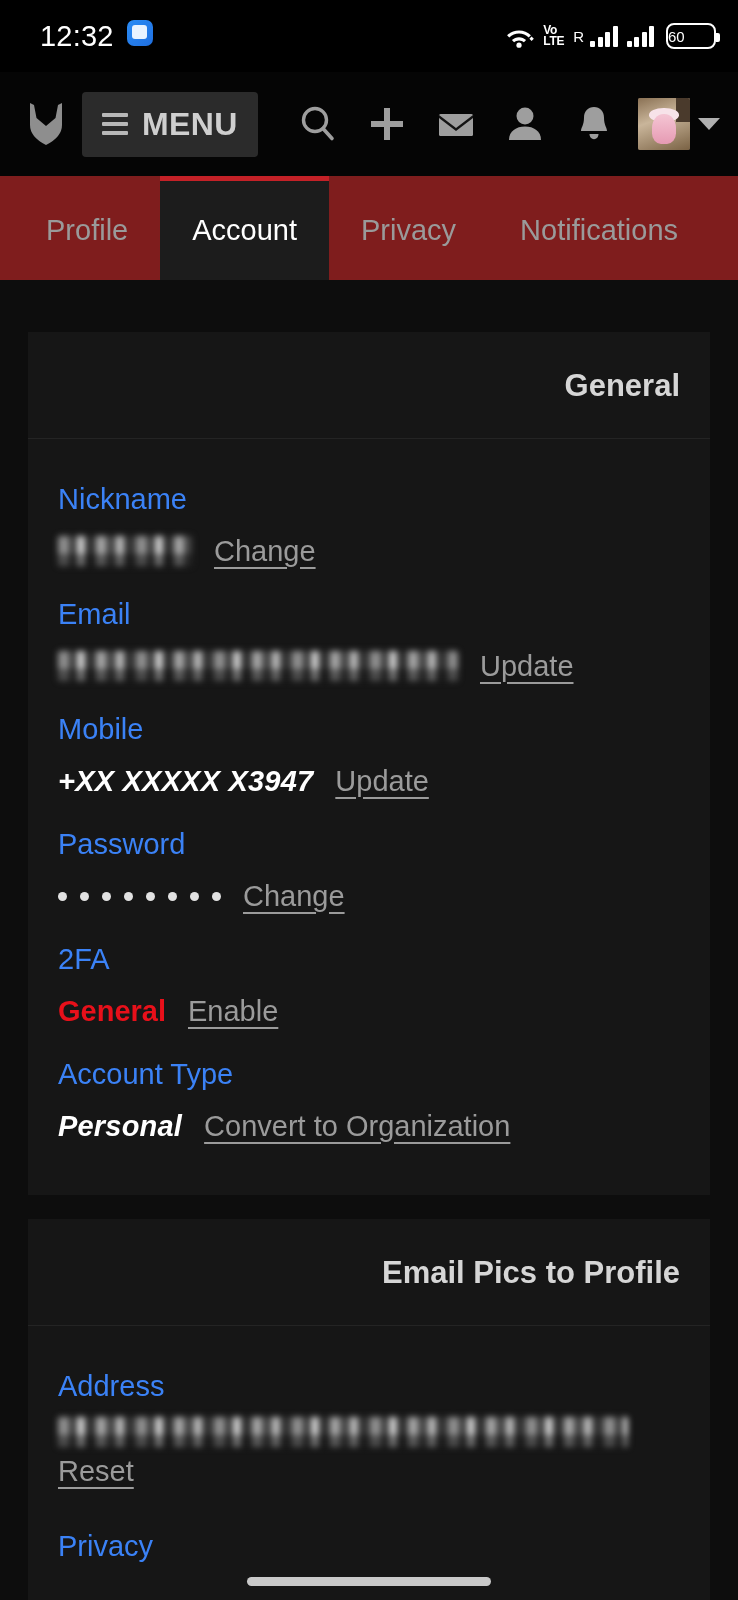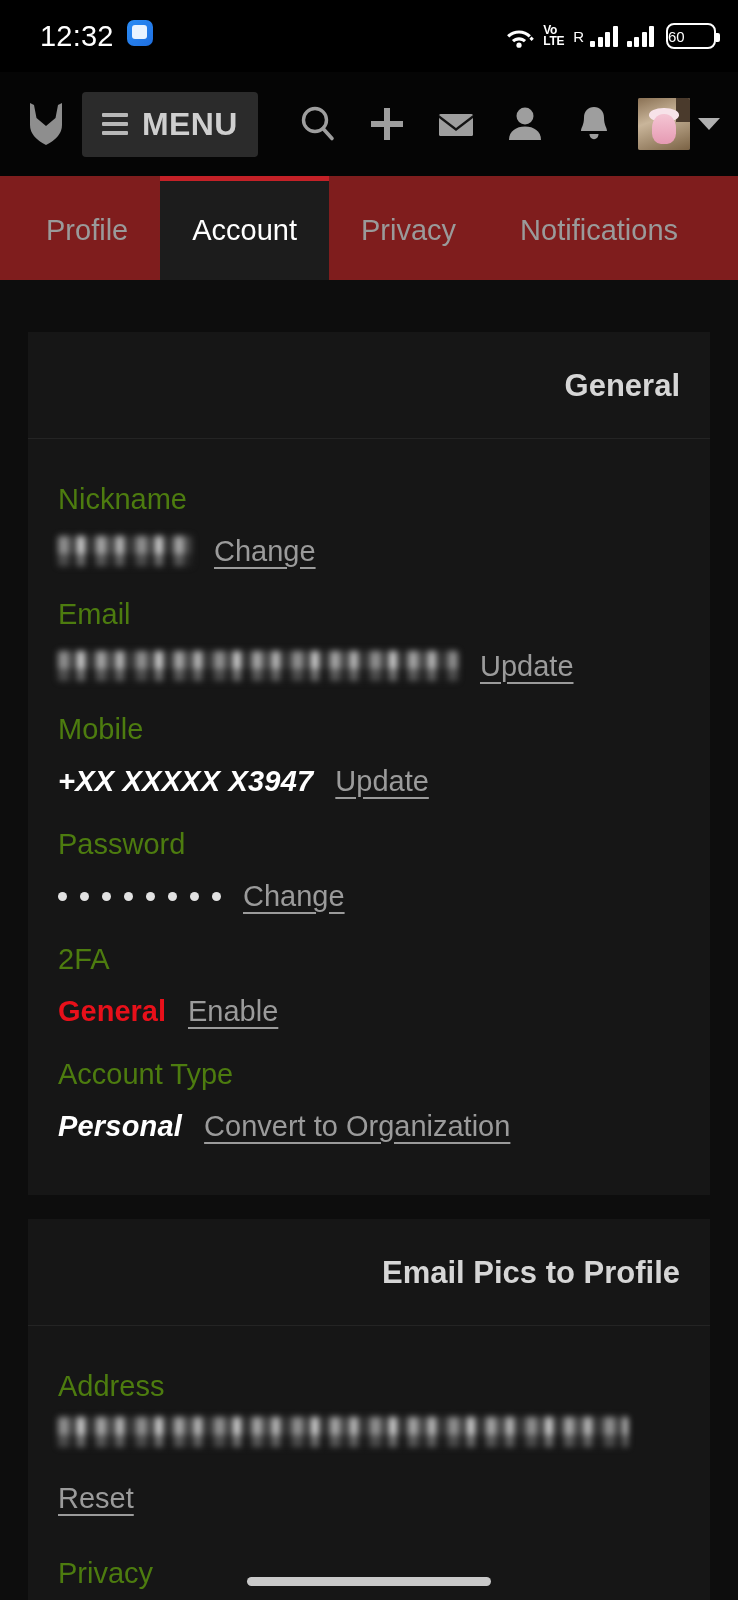--- a/index.html
+++ b/index.html
@@ -104,21 +104,21 @@
 
   
   .content { padding:52px 28px 0 28px; }
   .card { background:#161616; }
   .card + .card { margin-top:24px; }
   .card-head { padding:36px 30px 34px; border-bottom:1px solid #242424; }
   .card-title { color:#d6d6d6; font-size:31px; font-weight:700;text-align:right; }
   .card-body { padding:30px 30px 36px; }
 
   .field { padding:14px 0 12px; }
-  .field-label { color:#4d7c0f; font-size:29px; font-weight:400; margin-bottom:14px; }
+  .field-label { color:#3b82f6; font-size:29px; font-weight:400; margin-bottom:14px; }
   .field-row { display:flex; align-items:center; gap:22px; min-height:42px; }
   .value-strong { color:#fff; font-size:29px; font-weight:700; letter-spacing:.2px;font-style:italic; }
   .value-danger { color:#e8101a; font-size:29px; font-weight:700; }
   .link {
     color:#9b9b9b; font-size:29px; text-decoration:underline;
     text-underline-offset:6px; text-decoration-thickness:1.5px;
   }
   .dots { display:flex; align-items:center; gap:13px; height:30px; }
   .dots i { width:9px; height:9px; border-radius:50%; background:#e2e2e2; display:block; }
 
@@ -344,21 +344,21 @@
     <div class="card">
       <div class="card-head">
         <div class="card-title">Email Pics to Profile</div>
       </div>
       <div class="card-body">
 
         <div class="field">
           <div class="field-label">Address</div>
           <div class="field-row" style="display:block">
             <div class="blur blur-addr"></div>
-            <a class="link" style="display:inline-block;margin-top:35px">Reset</a>
+            <a class="link" style="display:inline-block;margin-top:8px">Reset</a>
           </div>
         </div>
 
         <div class="field" style="padding-top:30px">
           <div class="field-label">Privacy</div>
         </div>
 
       </div>
     </div>
 

